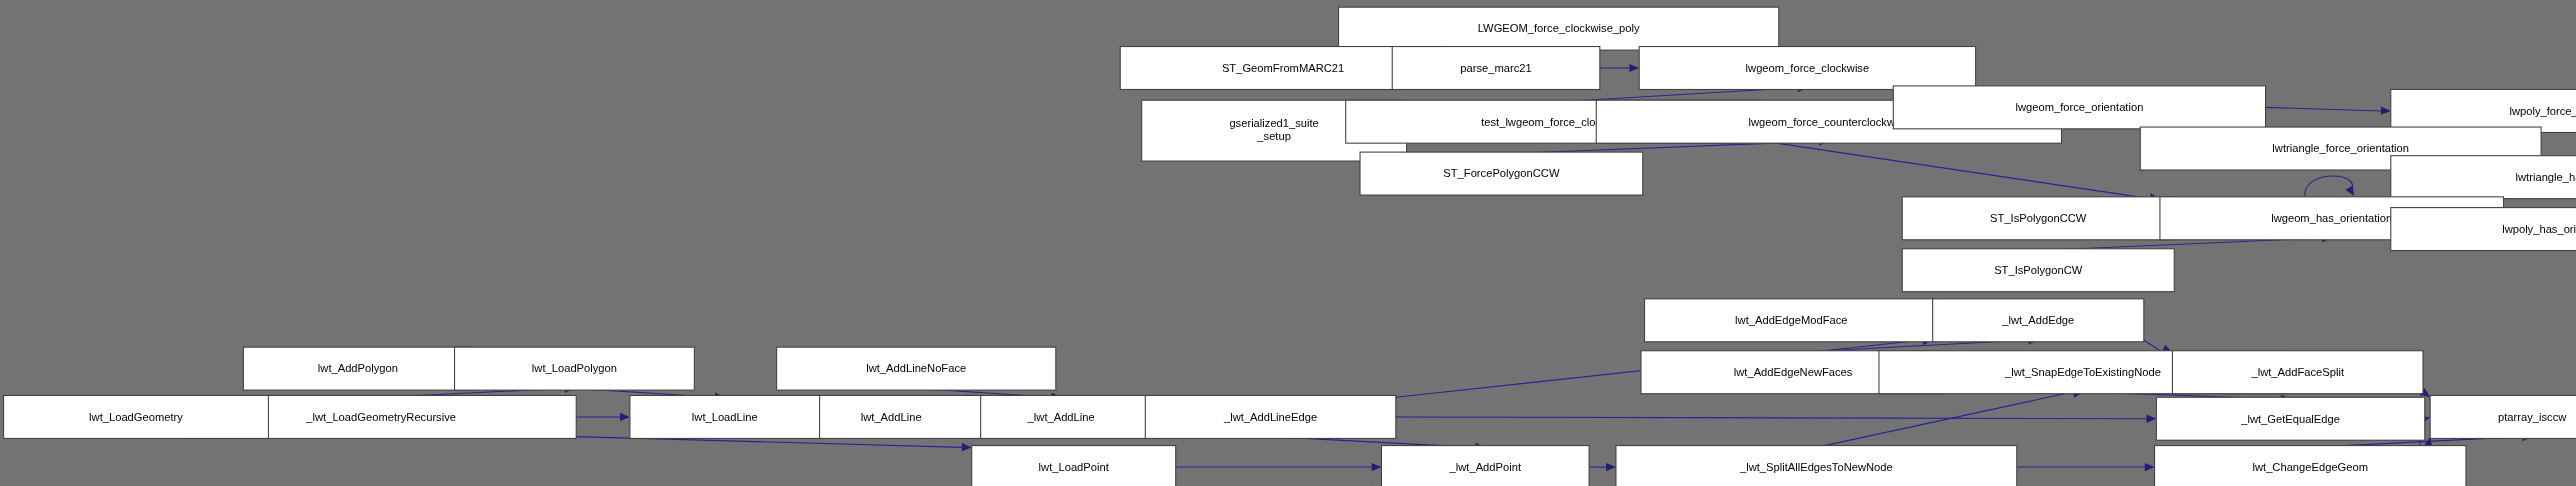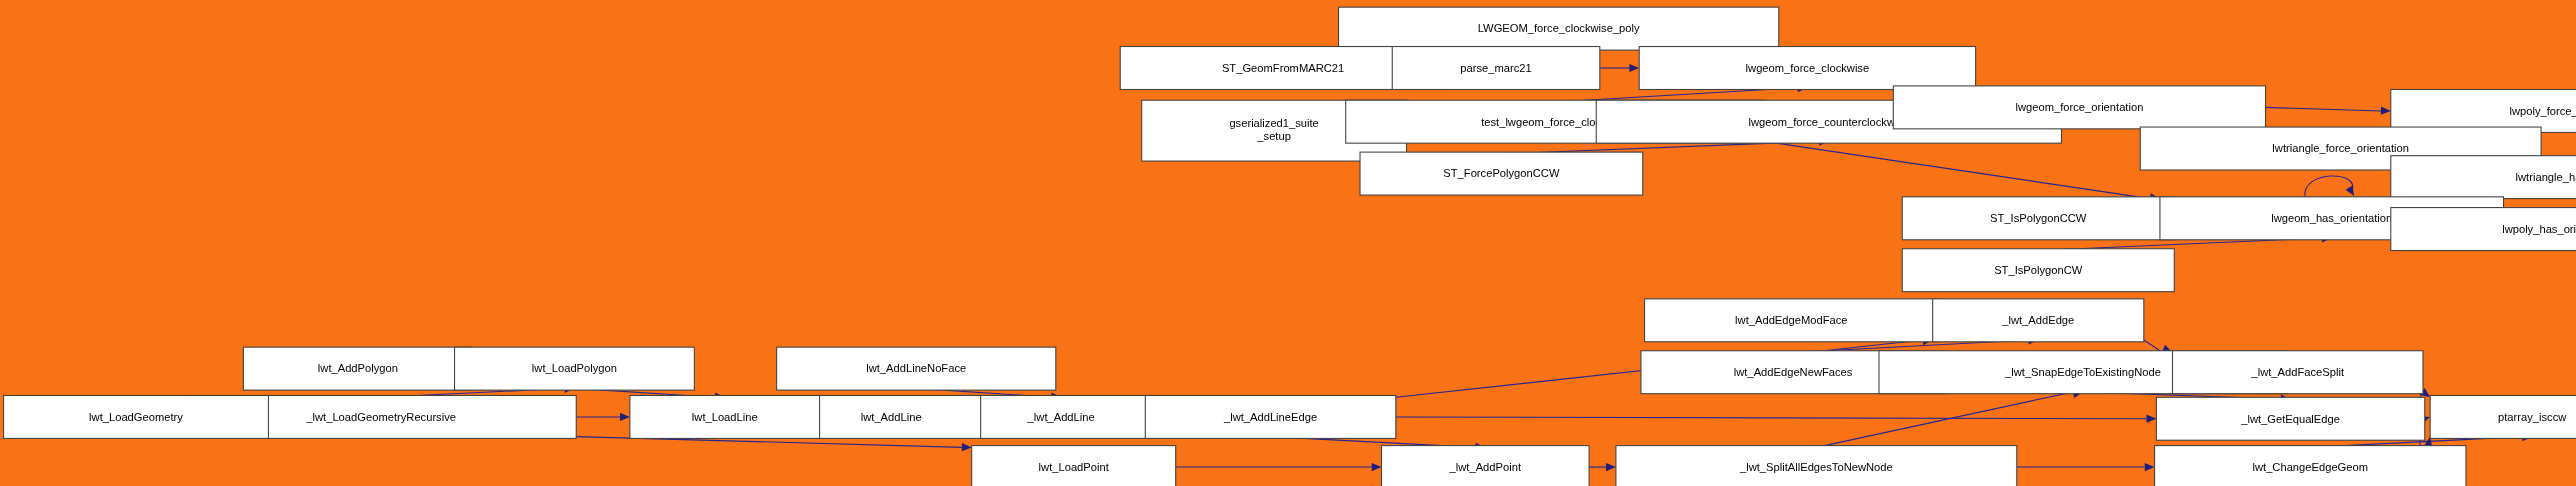--- a/index.html
+++ b/index.html
@@ -1,17 +1,17 @@
 <!DOCTYPE html>
 <html style="font-size:14.3px"><head>
 <meta charset="utf-8">
 <style>
   html,body{margin:0;padding:0;background:#ffffff;}
   body{font-family:"Liberation Sans","DejaVu Sans",sans-serif;}
-  #canvas-wrap{position:relative;width:2576px;height:487px;background:#f97316;overflow:hidden;}
+  #canvas-wrap{position:relative;width:2576px;height:487px;background:#737373;overflow:hidden;}
   svg#graph{position:absolute;left:0;top:0;width:2576px;height:487px;display:block;}
   .node-rect{fill:#ffffff;stroke:#404040;stroke-width:1.2;}
   .node-rect.highlight{fill:#bfbfbf;stroke:#404040;stroke-width:1.2;}
   .node-label{font-family:"Liberation Sans","DejaVu Sans",sans-serif;font-size:12.5px;fill:#000000;text-anchor:middle;dominant-baseline:middle;}
   .edge{fill:none;stroke:#252591;stroke-width:1.25;}
   .arrowhead{fill:#1f1f7a;stroke:none;}
 </style>
 </head>
 <body>
 

